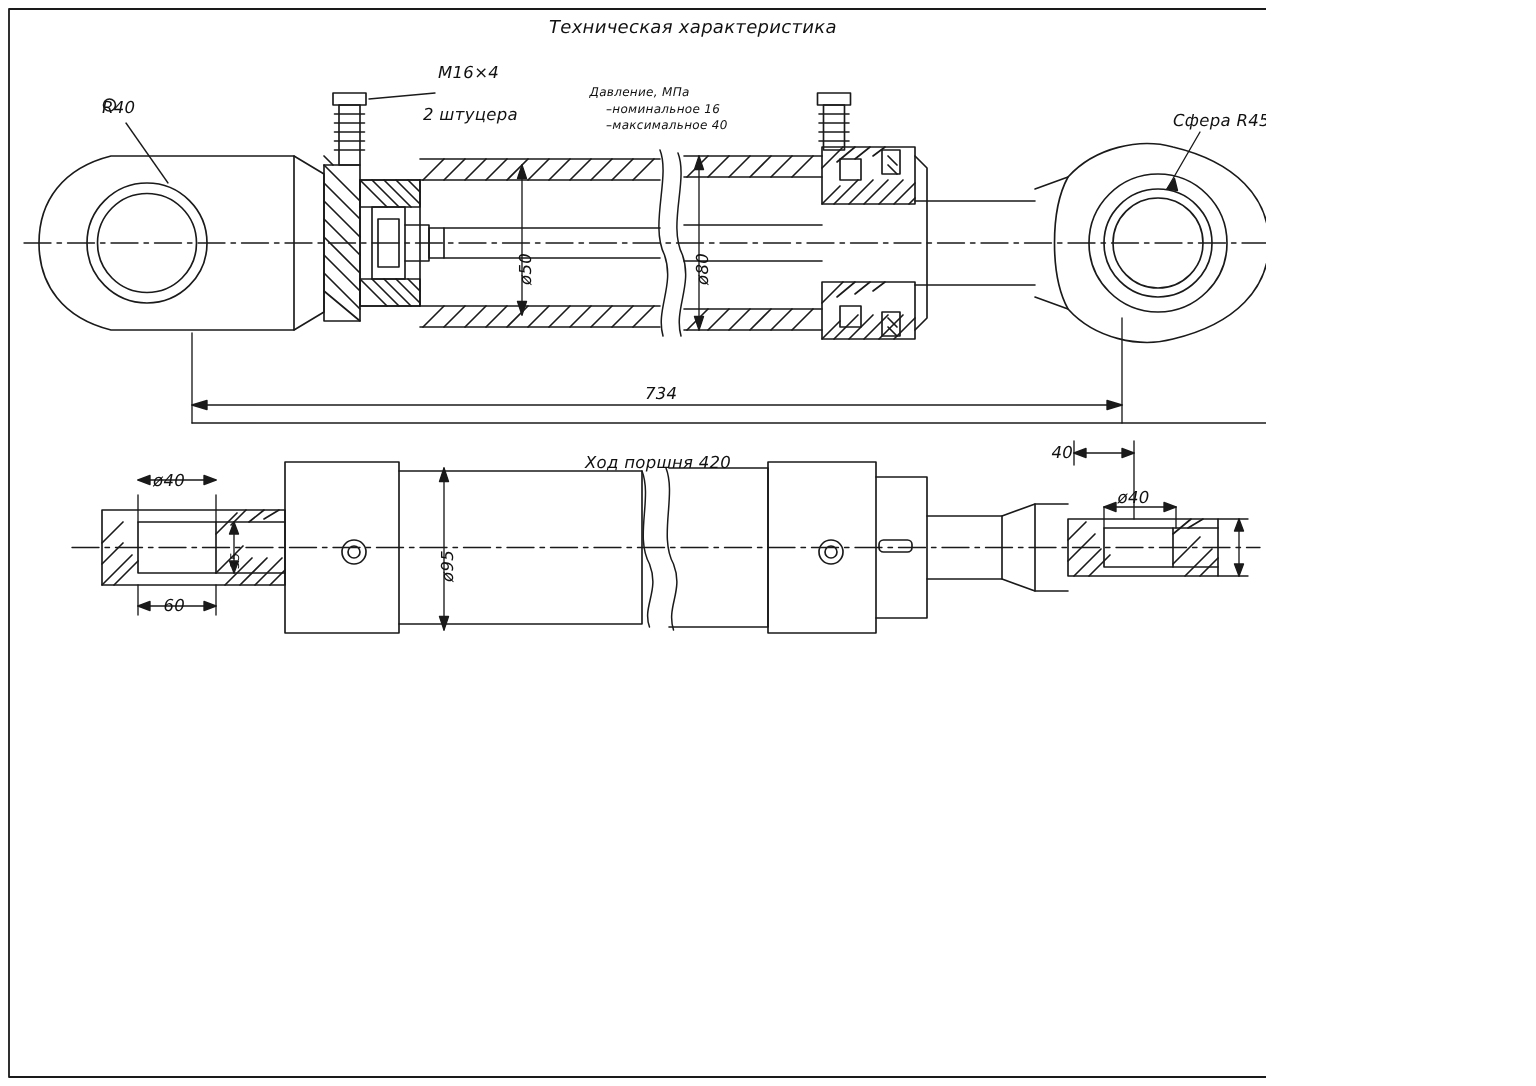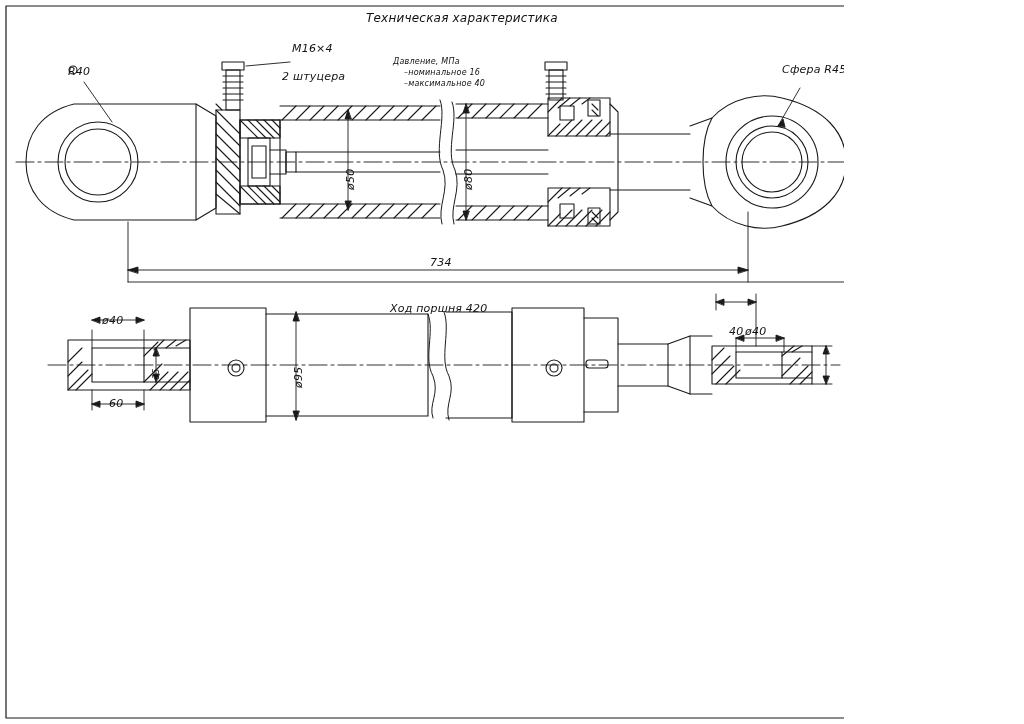--- a/index.html
+++ b/index.html
@@ -269,31 +269,31 @@
 
   <div class="lbl" style="left:68px; top:65px;">
     <svg width="10" height="10" viewBox="0 0 10 10" style="vertical-align:-1px">
       <circle cx="5" cy="5" r="4" fill="none" stroke="#1a1a1a" stroke-width="1.1"></circle>
     </svg><span>R40</span>
   </div>
 
   <div class="lbl" style="left:292px; top:42px;">M16×4</div>
   <div class="lbl" style="left:282px; top:70px;">2 штуцера</div>
 
-  <div class="lbl" style="left:782px; top:63px;">Сфера R45</div>
+  <div class="lbl" style="left:782px; top:74px;">Сфера R45</div>
 
   <div class="lbl rot90" style="left:344px; top:190px;">ø50</div>
   <div class="lbl rot90" style="left:462px; top:190px;">ø80</div>
 
   <div class="lbl" style="left:430px; top:256px;">734</div>
   <div class="lbl" style="left:390px; top:302px;">Ход поршня 420</div>
 
   <div class="lbl" style="left:102px; top:314px;">ø40</div>
   <div class="lbl" style="left:109px; top:397px;">60</div>
   <div class="lbl rot90 tiny" style="left:152px; top:379px;">35</div>
 
   <div class="lbl rot90" style="left:292px; top:388px;">ø95</div>
 
-  <div class="lbl" style="left:729px; top:295px;margin-top:30px;">40</div>
+  <div class="lbl" style="left:701px; top:295px;">40</div>
   <div class="lbl" style="left:745px; top:325px;">ø40</div>
   <div class="lbl rot90 tiny" style="left:923px; top:379px;">30</div>
 
 </div>
 
 </body></html>

